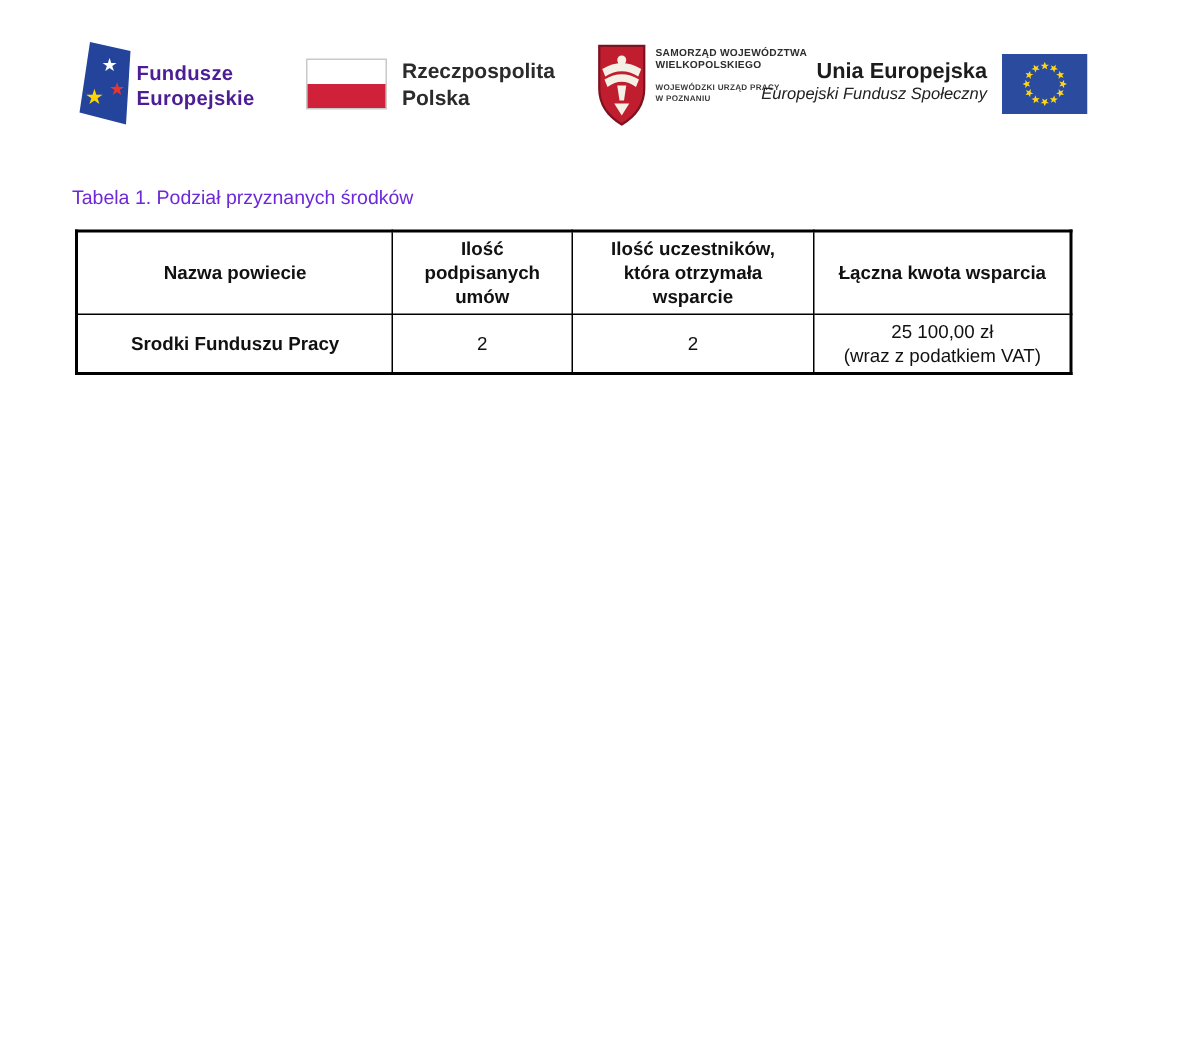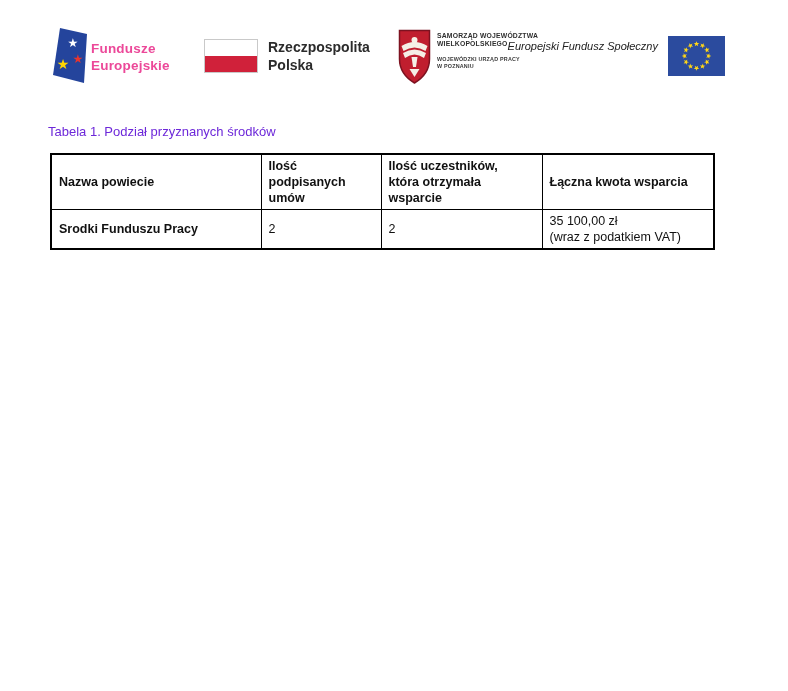--- a/index.html
+++ b/index.html
@@ -7,21 +7,21 @@
   .page {
     position:relative; width:788px; height:691px; background:#ffffff;
     font-family:"Liberation Sans", sans-serif; color:#1a1a1a; overflow:hidden;
   }
   .pre { white-space:pre-line; }
 
   
   .fe-flag { position:absolute; left:52px; top:27px; }
   .fe-text {
     position:absolute; left:91px; top:40px; font-size:13.5px; line-height:17px;
-    font-weight:bold; color:#ec4899; letter-spacing:0.2px;
+    font-weight:bold; color:#4c1d95; letter-spacing:0.2px;
   }
   .pl-flag {
     position:absolute; left:204px; top:39px; width:54px; height:34px;
     border:1px solid #c9c9c9; background:#ffffff;
   }
   .pl-flag .red-half { position:absolute; left:0; bottom:0; width:100%; height:50%; background:#d0213a; }
   .pl-text {
     position:absolute; left:268px; top:38px; font-size:14px; line-height:18px;
     font-weight:bold; color:#2b2b2b;
   }
@@ -39,21 +39,21 @@
   .eu-subtitle { font-size:11px; line-height:13px; color:#222222;font-style:italic; }
   .eu-flag { position:absolute; left:668px; top:36px; }
 
   
   .caption { position:absolute; left:48px; top:124px; font-size:13px; color:#6d28d9; }
   table.main {
     position:absolute; left:50px; top:153px; border-collapse:collapse;
     table-layout:fixed; width:663px; border:2px solid #000;
   }
   table.main th, table.main td {
-    border:1px solid #000; vertical-align:middle; text-align:left;
+    border:1px solid #000; vertical-align:middle; text-align:center;
     padding:3px 6px 3px 7px; font-size:12.5px; line-height:16px; color:#111;
   }
   table.main th { font-weight:bold; }
   td.program { font-weight:bold; }
   tr.hdr  { height:49px; }
   tr.r1   { height:84px; }
   tr.r2   { height:72px; }
   tr.r3   { height:38px; }
 </style>
 </head>
@@ -91,20 +91,21 @@
       <path d="M11.5,40 H21.5 L16.5,48 Z" fill="#f5f0e6"></path>
     </svg>
     <div class="wlkp-title pre">SAMORZĄD WOJEWÓDZTWA
 WIELKOPOLSKIEGO</div>
     <div class="wlkp-subtitle pre">WOJEWÓDZKI URZĄD PRACY
 W POZNANIU</div>
   </div>
 
   <div>
     <div class="eu-textblock">
+      <div class="eu-title">Unia Europejska</div>
       <div class="eu-subtitle">Europejski Fundusz Społeczny</div>
     </div>
     <svg class="eu-flag" width="57" height="40" viewBox="0 0 57 40">
       <rect x="0" y="0" width="57" height="40" fill="#2b4b9e"></rect>
       <g fill="#ffd617">
         <path id="eustar" transform="translate(28.5,8)" d="M0,-2.8 L0.8,-0.9 2.8,-0.9 1.2,0.35 1.7,2.3 0,1.1 -1.7,2.3 -1.2,0.35 -2.8,-0.9 -0.8,-0.9 Z"></path>
         <use href="#eustar" transform="rotate(30 28.5 20)"></use>
         <use href="#eustar" transform="rotate(60 28.5 20)"></use>
         <use href="#eustar" transform="rotate(90 28.5 20)"></use>
         <use href="#eustar" transform="rotate(120 28.5 20)"></use>
@@ -134,19 +135,19 @@
       <th class="pre">Ilość podpisanych
 umów</th>
       <th class="pre">Ilość uczestników,
 która otrzymała wsparcie</th>
       <th class="pre">Łączna kwota wsparcia</th>
     </tr>
     <tr class="r3">
       <td class="program pre">Srodki Funduszu Pracy</td>
       <td>2</td>
       <td>2</td>
-      <td class="pre">35 100,00 zł
+      <td class="pre">25 100,00 zł
 (wraz z podatkiem VAT)</td>
     </tr>
   </tbody>
     </table>
 
 </div>
 
 </body></html>

